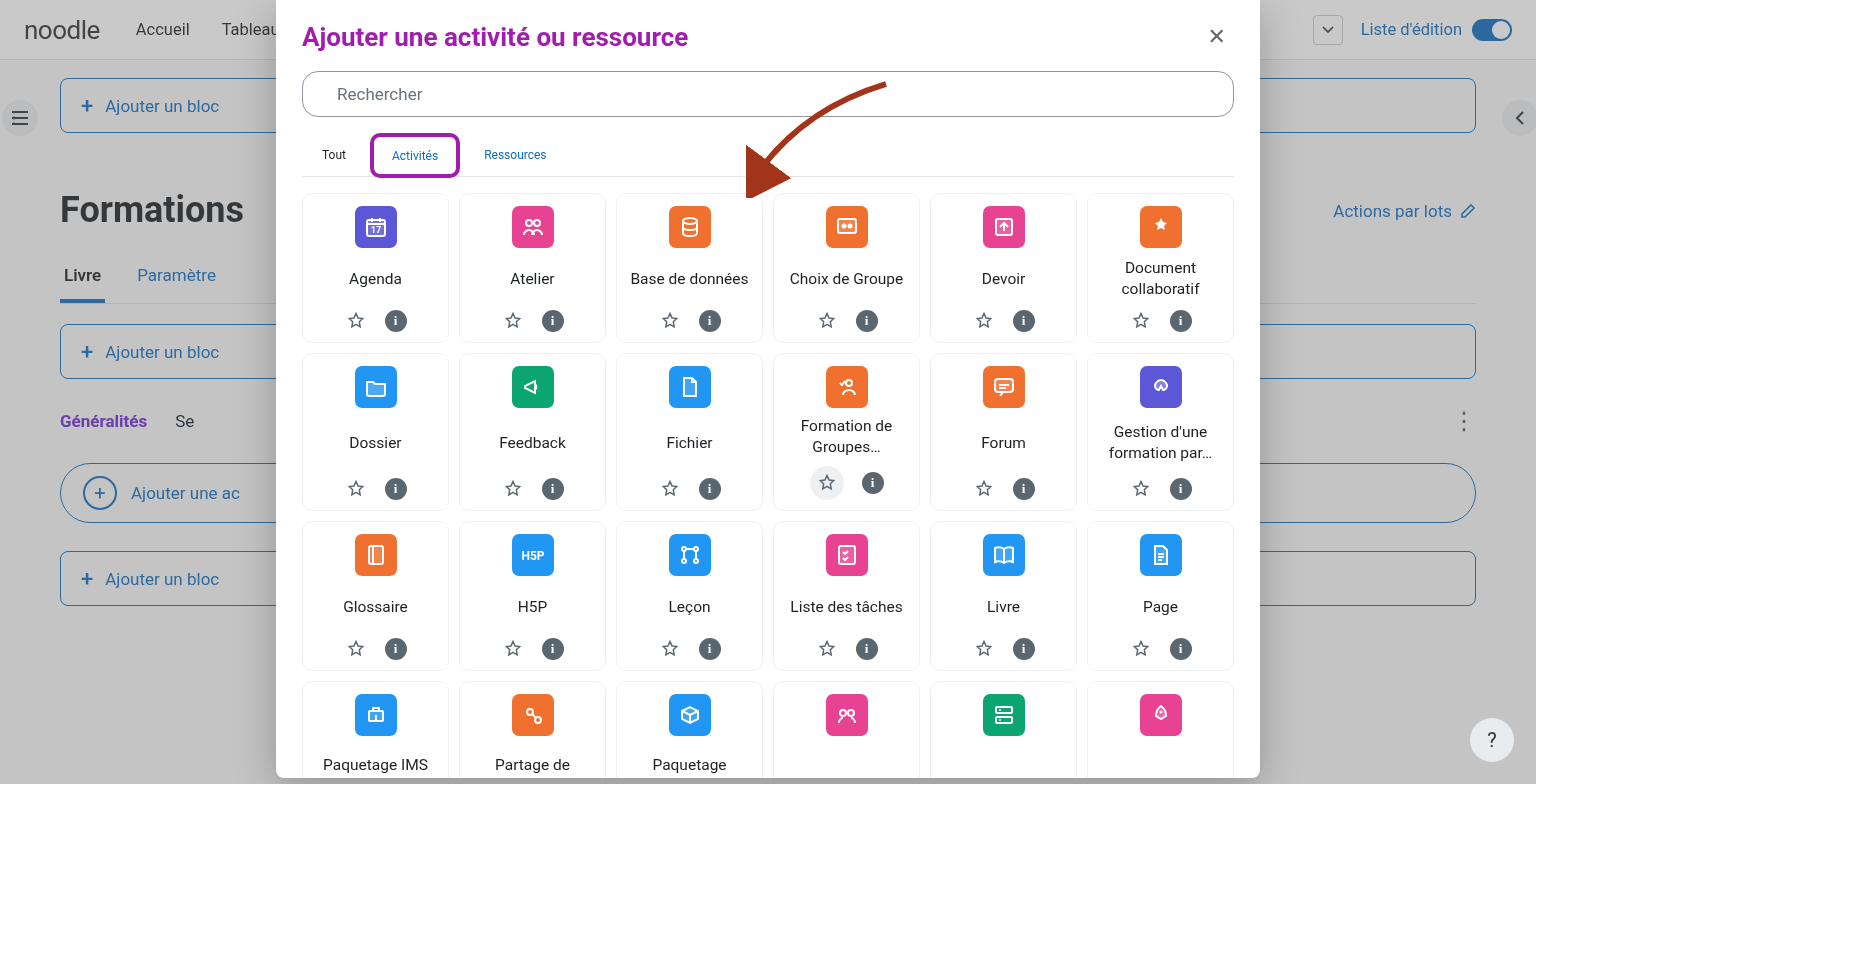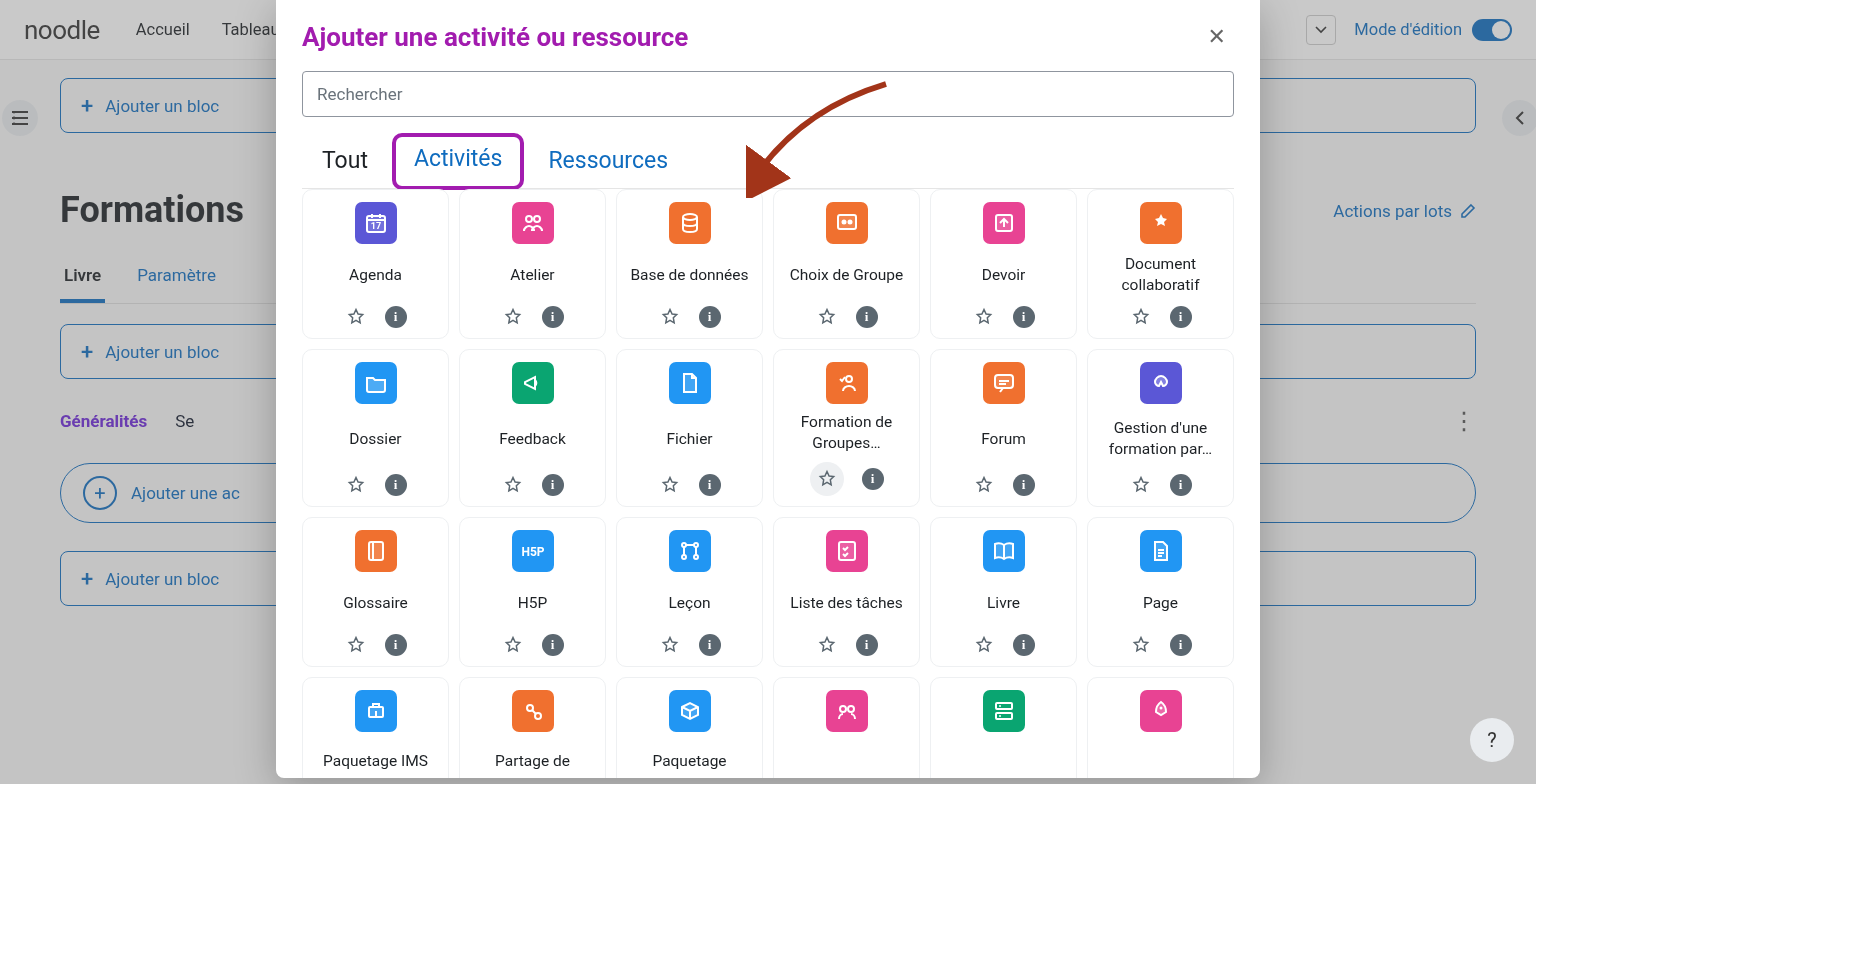--- a/index.html
+++ b/index.html
@@ -37,28 +37,28 @@
 .add-activity .circle-plus { width:34px; height:34px; border:2px solid #0f6cbf; border-radius:50%; display:flex; align-items:center; justify-content:center; font-size:20px; }
 
 .dim-overlay { position: absolute; inset: 0; background: rgba(100,100,100,0.35); }
 
 
 .modal { position: absolute; top: 0; left: 276px; width: 984px; background: #fff; border-radius: 0 0 8px 8px; box-shadow: 0 10px 40px rgba(0,0,0,0.25); display:flex; flex-direction:column; max-height: 778px; }
 .modal-head { display:flex; align-items:center; padding: 20px 26px 18px 26px; }
 .modal-title { font-size: 26px; font-weight: 700; color: #a21caf; }
 .close-btn { margin-left:auto; color: #666; font-size: 22px; background:none; border:none; cursor:pointer; padding:4px 8px; }
 .modal-body { padding: 0 26px 18px 26px; overflow: hidden; }
-.search-input { width: 100%; padding: 12px 14px; font-size: 17px; border: 1px solid #8f959e; border-radius: 4px; color: #ec4899; }
+.search-input { width: 100%; padding: 12px 34px; font-size: 17px; border: 1px solid #8f959e; border-radius: 16px; color: #ec4899; }
 .search-input::placeholder { color: #6a737b; }
 .modal-tabs { display:flex; gap: 0px; margin-top: 18px; border-bottom: 1px solid #e5e5e5; }
-.modal-tab { padding: 12px 20px 14px 20px; font-size: 23px; background:none; border:none; cursor:pointer; color:#1d2125; }
+.modal-tab { padding: 12px 20px 14px 20px; font-size: 12px; background:none; border:none; cursor:pointer; color:#1d2125; }
 .modal-tab.link { color: #0f6cbf; }
 .highlight-box { border: 4px solid #a21caf; border-radius: 10px; padding: 8px 18px 10px 18px; margin: -2px 4px; }
 
-.grid { display: grid; grid-template-columns: repeat(6, 1fr); gap: 10px; margin-top: 0; }
+.grid { display: grid; grid-template-columns: repeat(6, 1fr); gap: 10px; margin-top: 16px; }
 .card { border: 1px solid #eef0f2; border-radius: 10px; padding: 12px 8px 10px 8px; display:flex; flex-direction:column; align-items:center; text-align:center; min-height: 150px; background:#fff; }
 .card .icon { width: 42px; height: 42px; border-radius: 7px; margin-bottom: 8px; display:flex; align-items:center; justify-content:center; color:#fff; font-size:20px; font-weight:bold; }
 .card .label { font-size: 15.5px; color: #1d2125; line-height: 1.35; flex-grow:1; display:flex; align-items:center; justify-content:center; min-height: 42px; }
 .card .actions { display:flex; gap: 18px; margin-top: 8px; align-items:center; }
 .card .star, .card .info { width: 22px; height: 22px; display:inline-flex; align-items:center; justify-content:center; color:#5b6770; }
 .card .star.halo { background:#eef0f2; border-radius:50%; width:34px; height:34px; }
 .card .info { background:#5b6770; color:#fff; border-radius:50%; width:22px; height:22px; font-size:13px; font-weight:700; font-family: Georgia, serif; }
 
 .peek-row .card { min-height: 80px; }
 
@@ -86,21 +86,21 @@
       <a href="#">Accueil</a>
       <a href="#">Tableau</a>
     </nav>
     <div class="topbar-right">
       <div class="chev-btn">
         <svg width="12" height="8" viewBox="0 0 12 8">
             <path d="M1 1l5 5 5-5" stroke="#333" stroke-width="1.6" fill="none"></path>
           </svg>
       </div>
       <div class="edit-toggle">
-        <span>Mode d'édition</span>
+        <span>Liste d'édition</span>
         <span class="toggle"></span>
       </div>
     </div>
   </div>
 
   <div class="side-btn left">
     <svg width="16" height="14" viewBox="0 0 16 14">
         <path d="M0 1h16M0 7h16M0 13h16" stroke="#333" stroke-width="1.8"></path>
         <circle cx="2" cy="1" r="1.4" fill="#333"></circle>
         <circle cx="2" cy="7" r="1.4" fill="#333"></circle>

